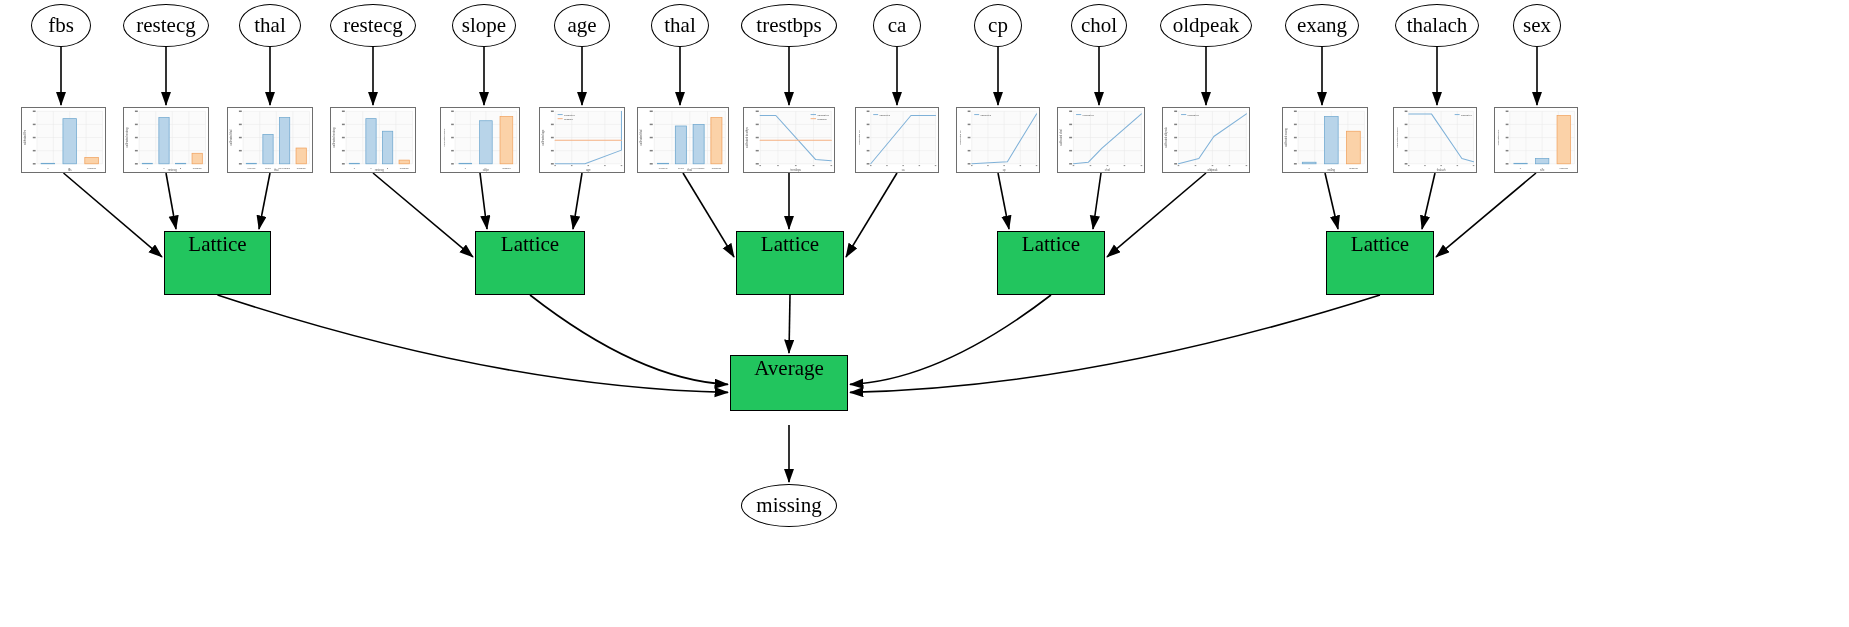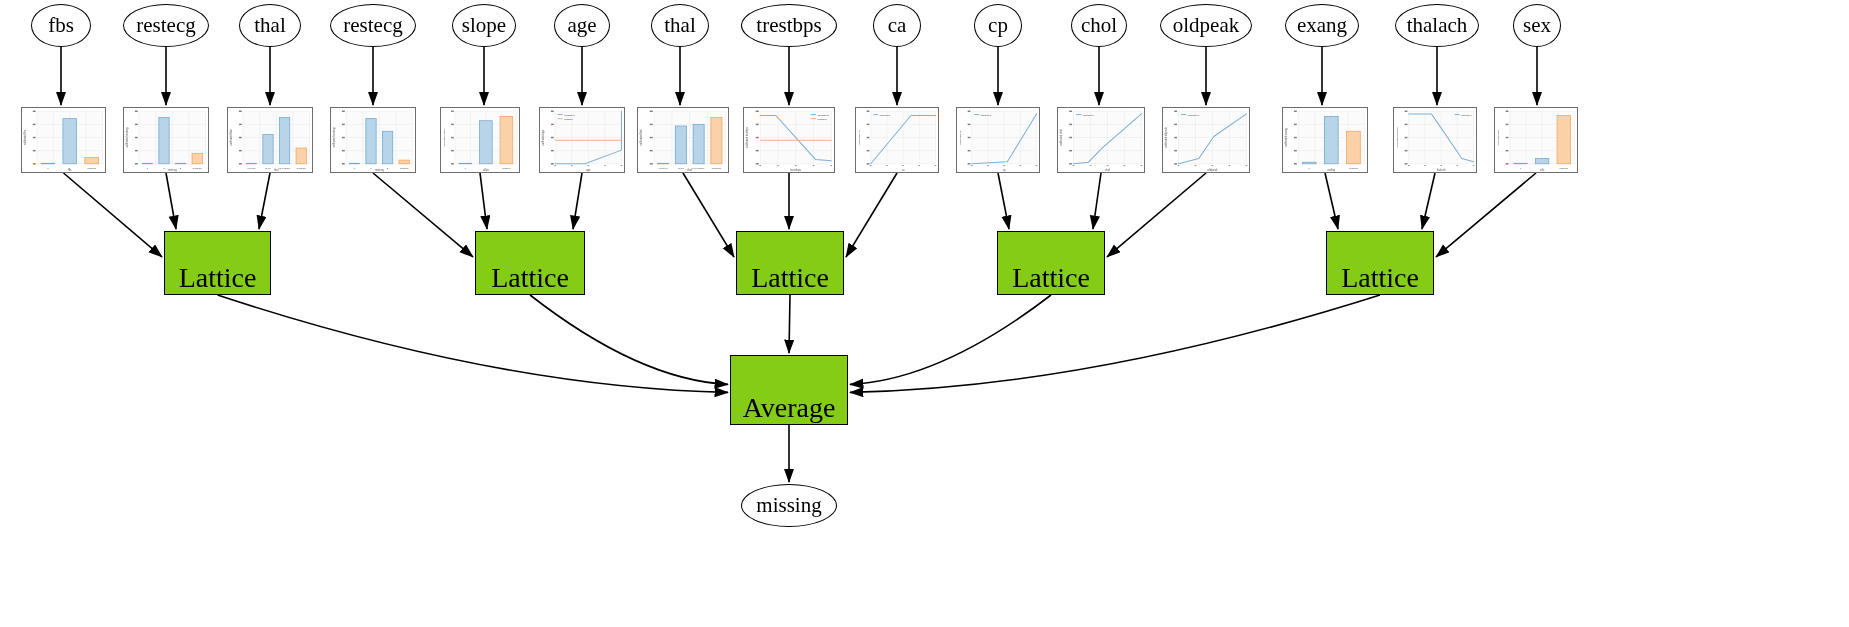--- a/index.html
+++ b/index.html
@@ -14,24 +14,24 @@
     background:#fff;
     display:flex;align-items:center;justify-content:center;
     font-family:"Liberation Serif", serif;
     font-size:21px;color:#000;
     box-sizing:border-box;
     white-space:nowrap;
   }
   .box-node{
     position:absolute;
     border:1.4px solid #000;
-    background:#84cc16;
-    display:flex;align-items:flex-end;justify-content:center;
+    background:#22c55e;
+    display:flex;align-items:flex-start;justify-content:center;
     font-family:"Liberation Serif", serif;
-    font-size:28px;color:#000;
+    font-size:21px;color:#000;
     box-sizing:border-box;
     white-space:nowrap;
   }
 
   
   .thumb{
     position:absolute;
     border:1.5px solid #6e6e6e;
     background:#ffffff;
     box-sizing:border-box;
@@ -618,21 +618,21 @@
         <span>Lattice</span>
       </div>
       <div class="box-node" style="left: 981px; top: 231px; width: 108px; height: 64px;">
         <span>Lattice</span>
       </div>
       <div class="box-node" style="left: 1310px; top: 231px; width: 108px; height: 64px;">
         <span>Lattice</span>
       </div>
     </div>
 
-  <div class="box-node" id="avg-node" style="left:714px;top:355px;width:118px;height:70px;">
+  <div class="box-node" id="avg-node" style="left:714px;top:355px;width:118px;height:56px;">
     <span>Average</span>
   </div>
 
   <div class="ellipse-node" id="out-node" style="left:725px;top:484px;width:96px;height:43px;">
     <span>missing</span>
   </div>
 
 </div>
 
 </body></html>

